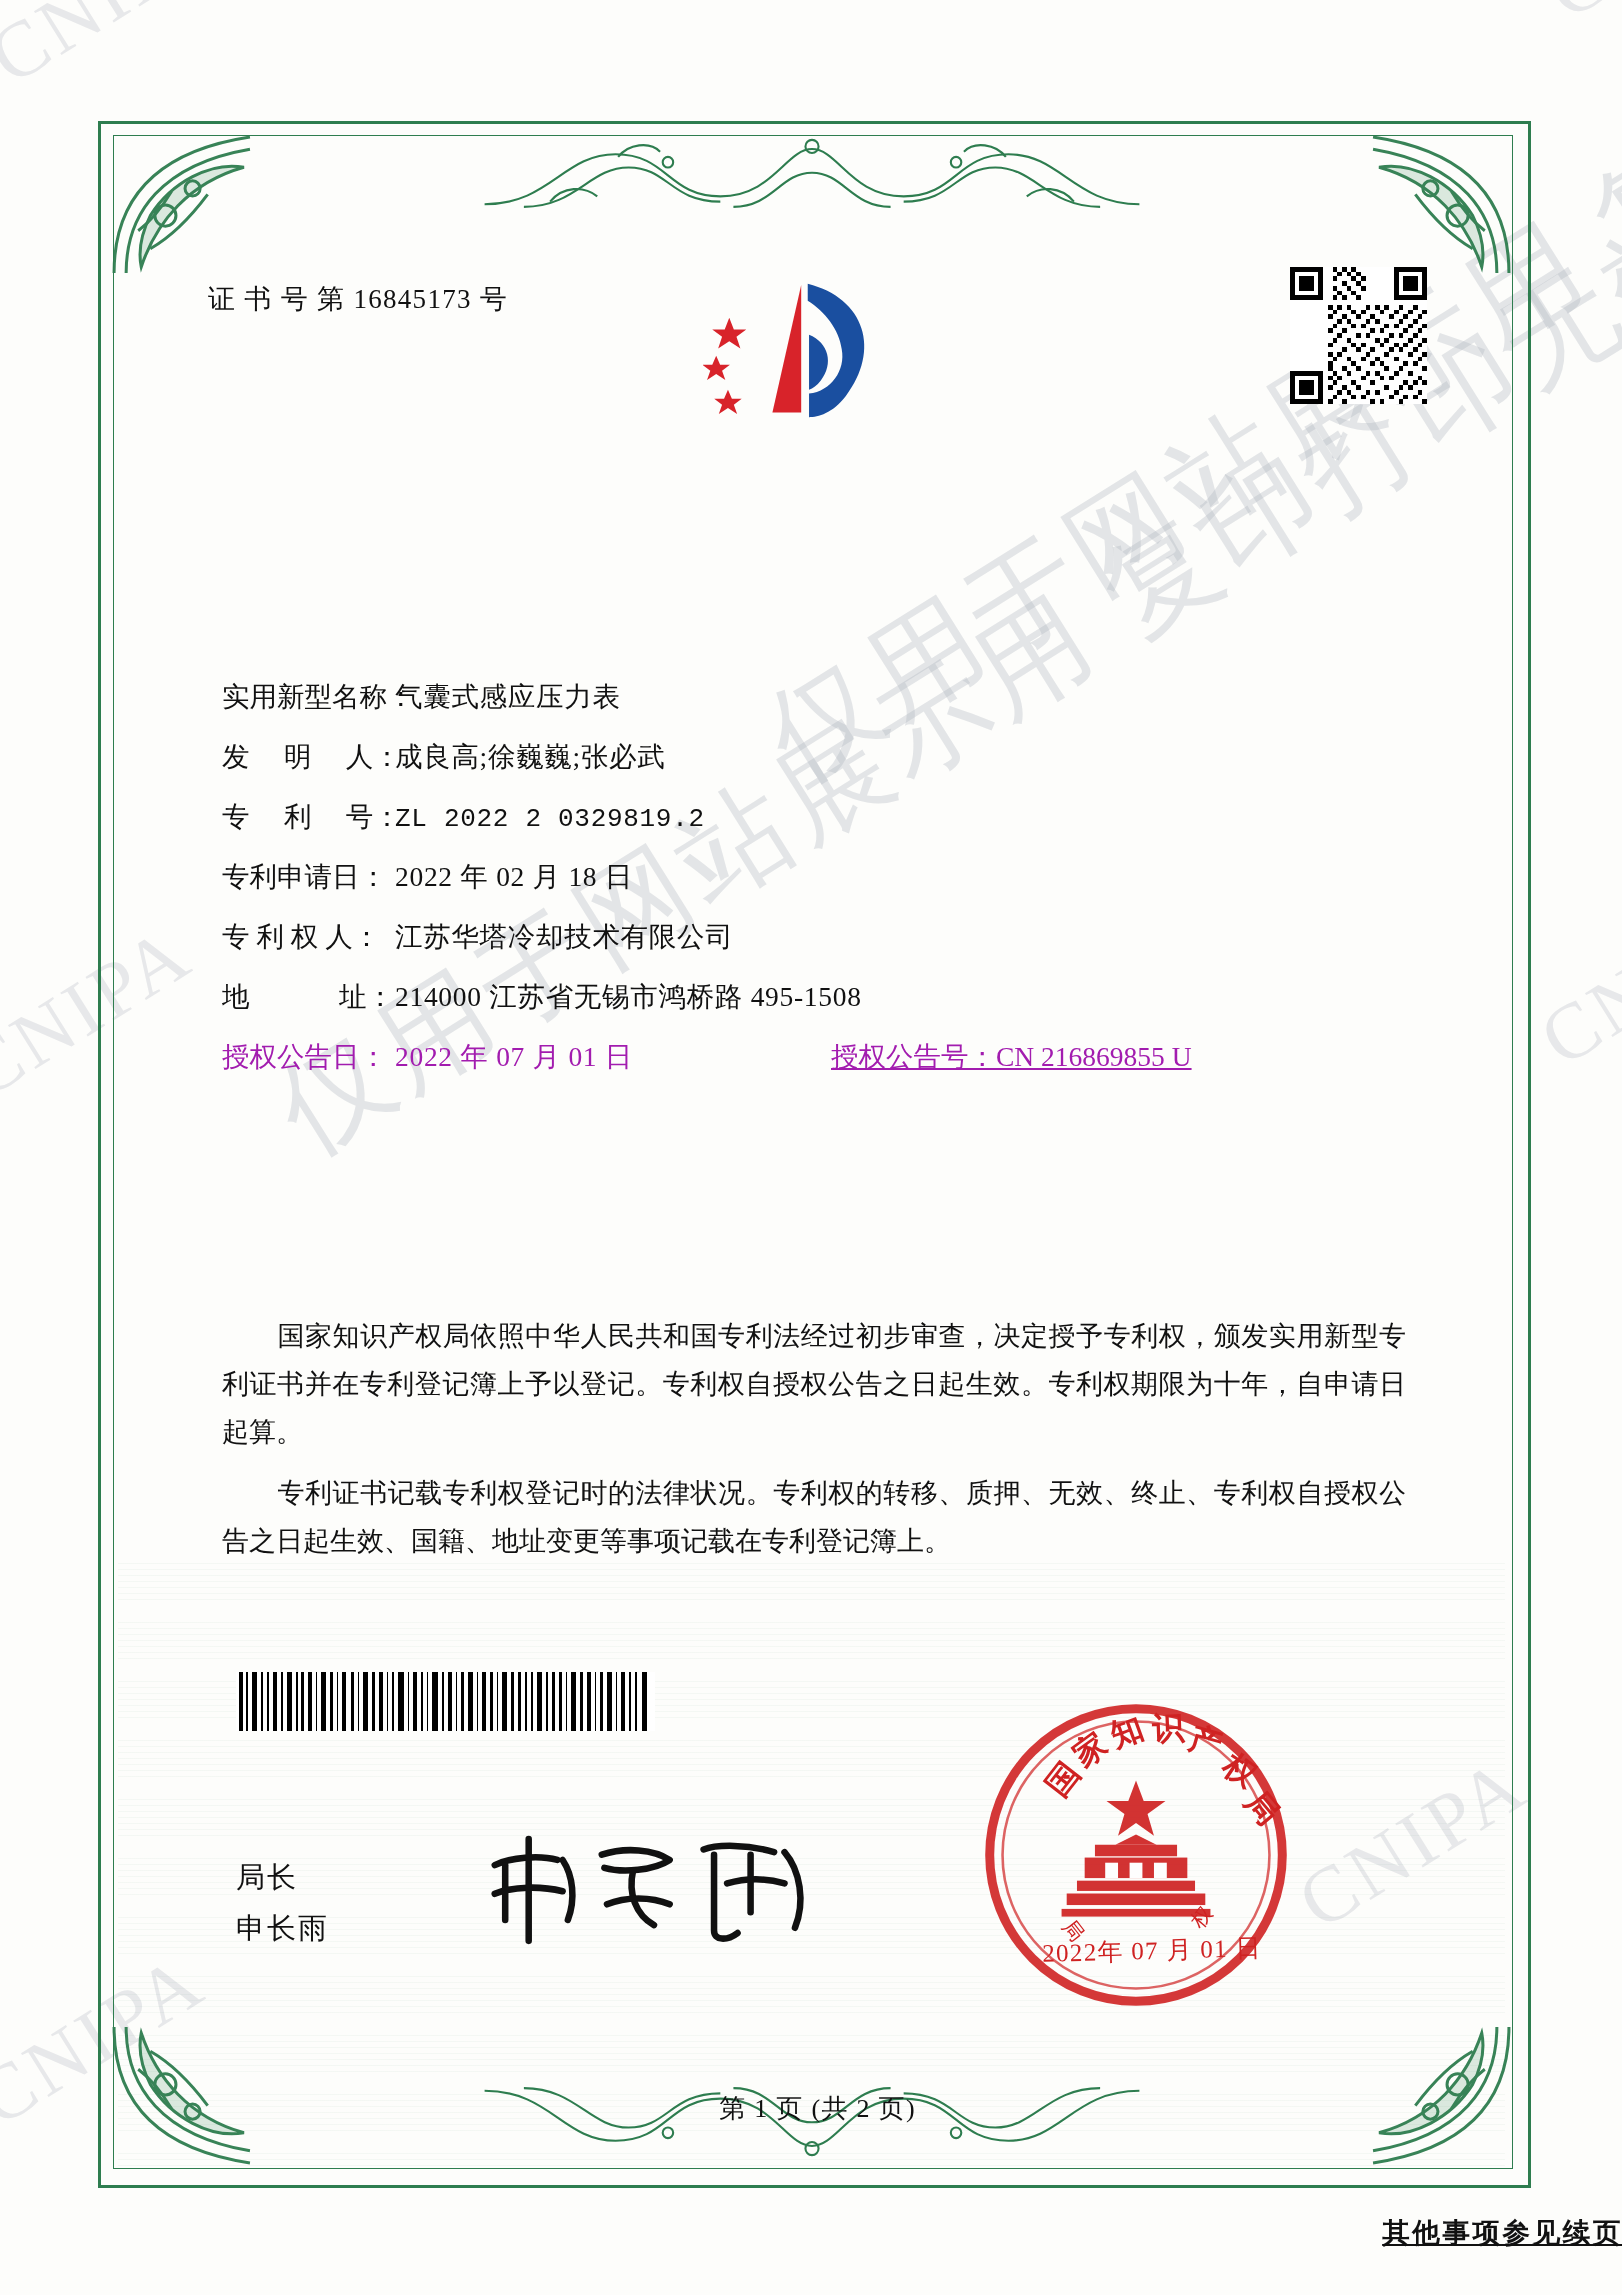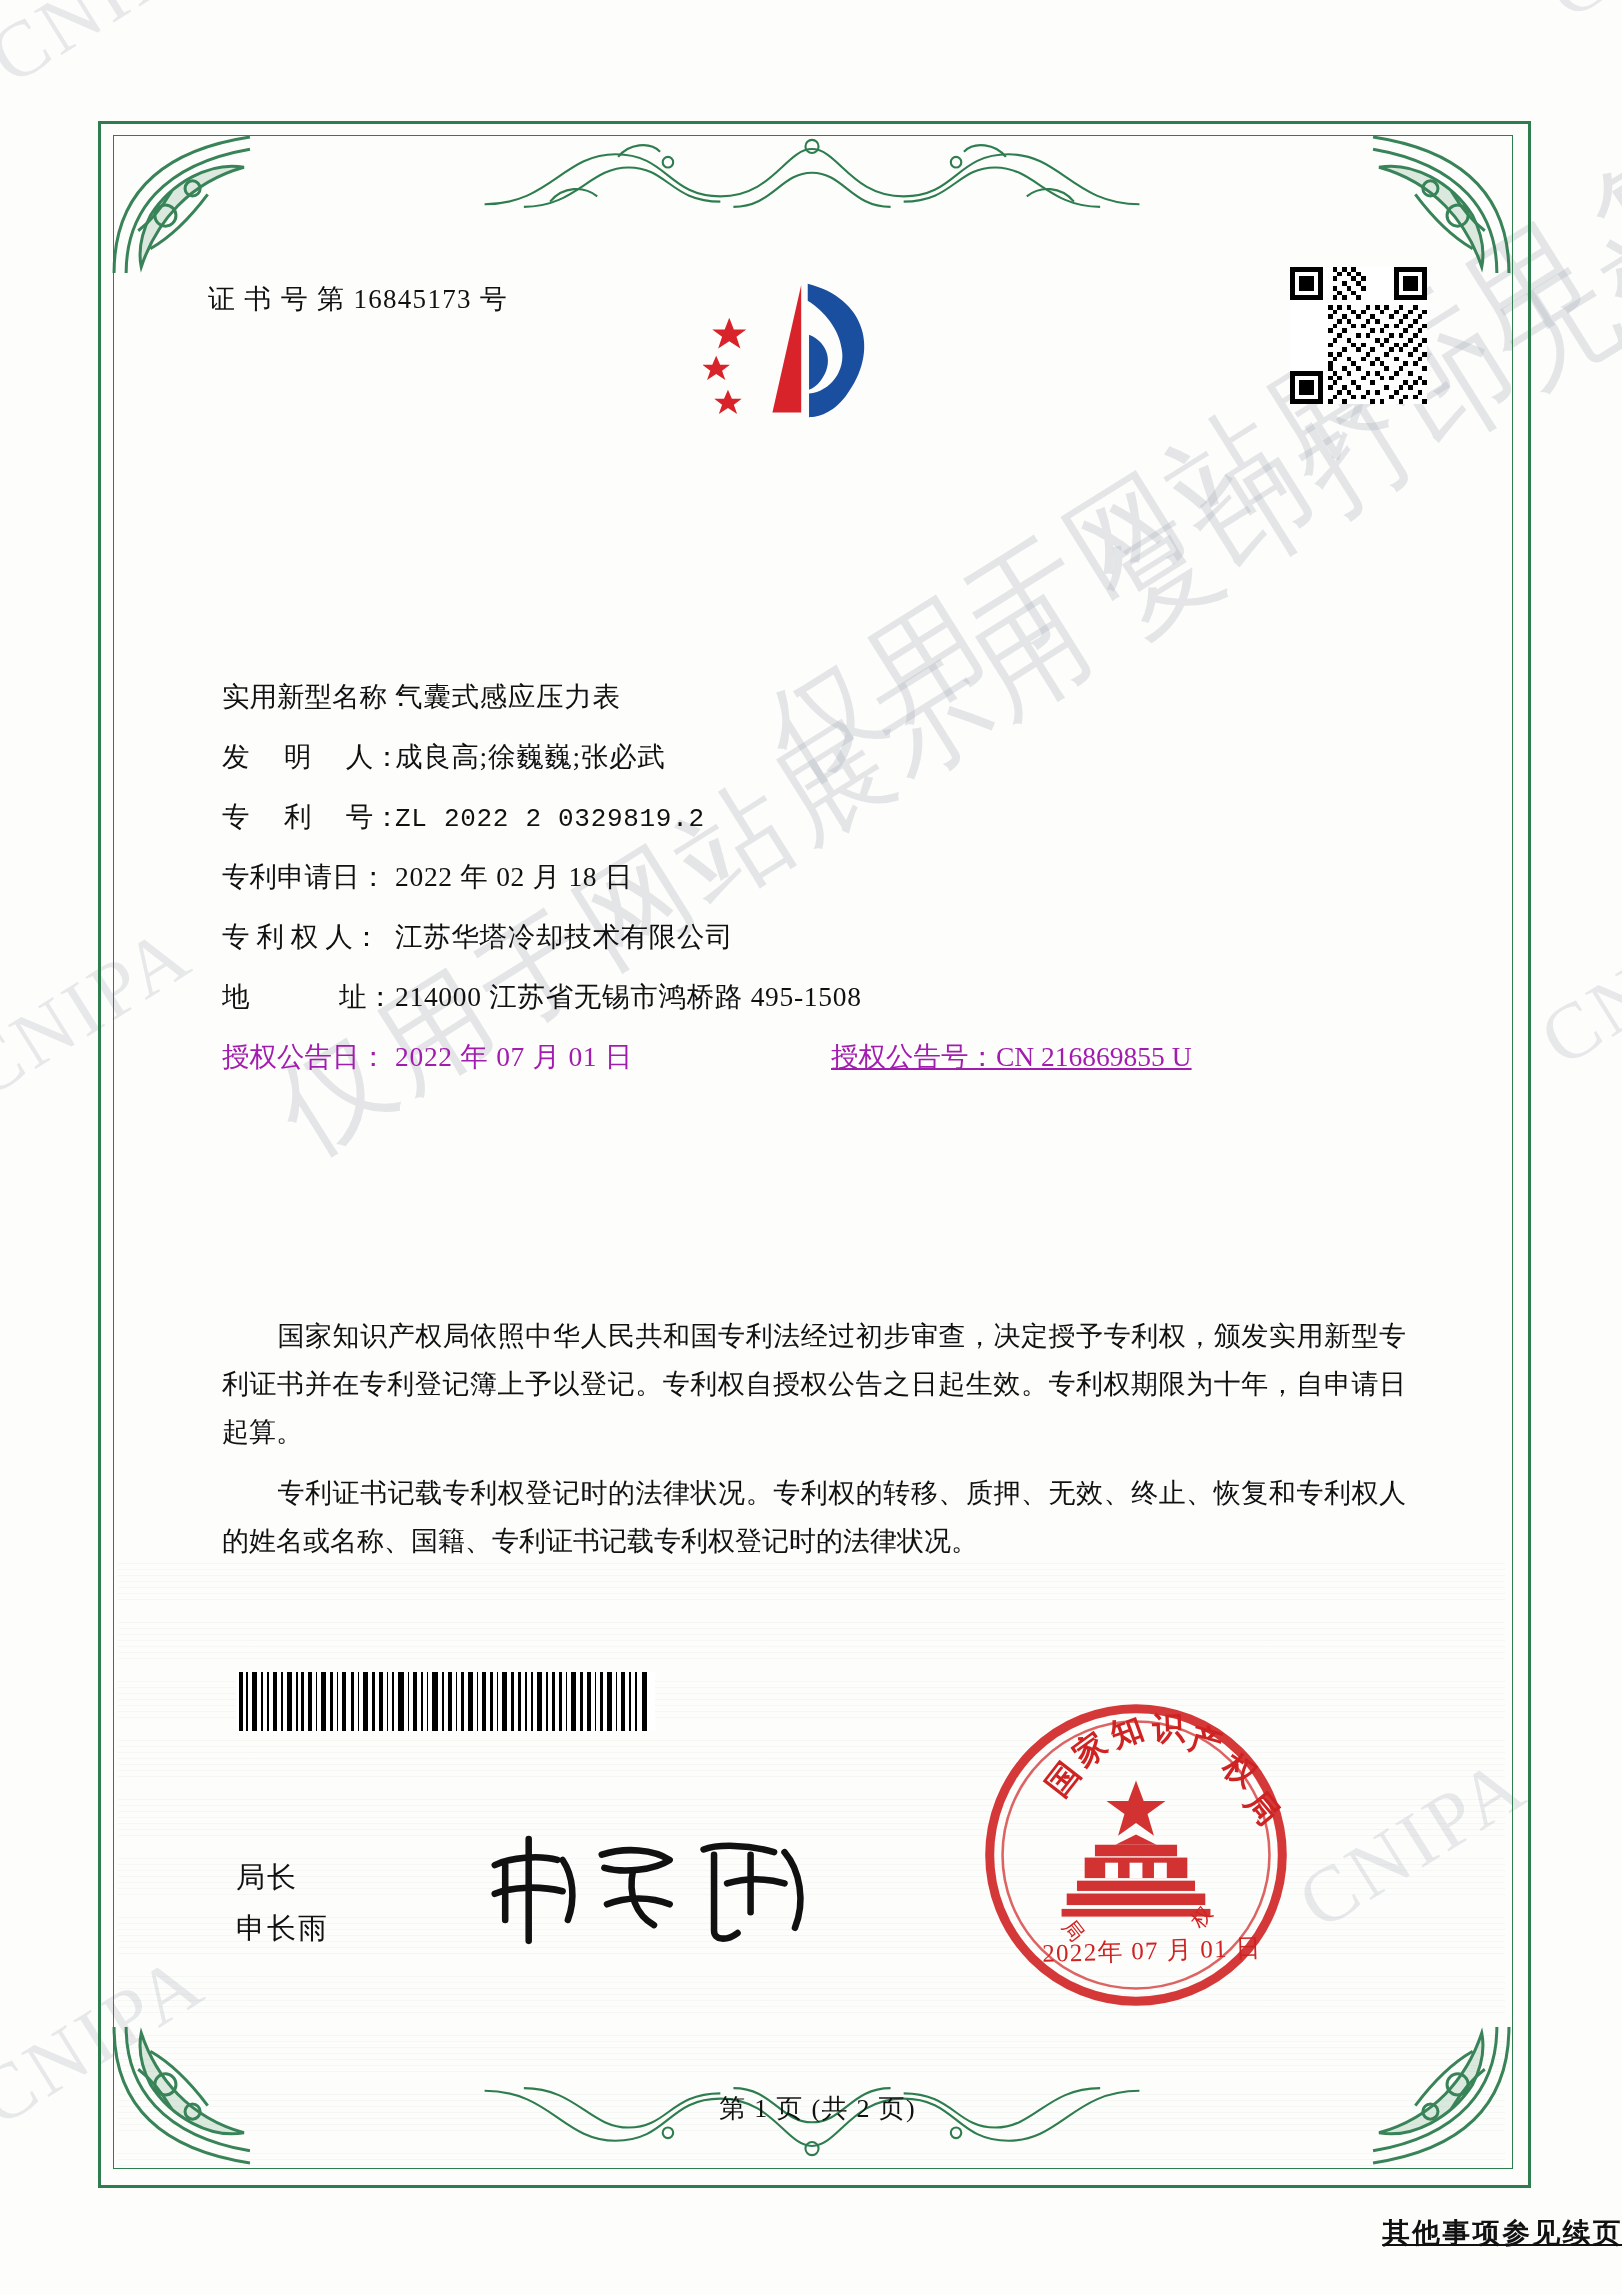--- a/index.html
+++ b/index.html
@@ -610,21 +610,21 @@
       </div>
       <div class="row-double">
         <span class="field-label">授权公告日：</span><span class="field-value">2022 年 07 月 01 日</span>
         <span class="col2">
           <span>授权公告号：</span><span>CN 216869855 U</span>
         </span>
       </div>
     </div>
 
     <div class="para p1"><span class="indent"></span><span>国家知识产权局依照中华人民共和国专利法经过初步审查，决定授予专利权，颁发实用新型专利证书并在专利登记簿上予以登记。专利权自授权公告之日起生效。专利权期限为十年，自申请日起算。</span></div>
-    <div class="para p2"><span class="indent"></span><span>专利证书记载专利权登记时的法律状况。专利权的转移、质押、无效、终止、恢复和专利权人的姓名或名称、国籍、专利证书记载专利权登记时的法律状况。</span></div>
+    <div class="para p2"><span class="indent"></span><span>专利证书记载专利权登记时的法律状况。专利权的转移、质押、无效、终止、专利权自授权公告之日起生效、国籍、地址变更等事项记载在专利登记簿上。</span></div>
 
     <div class="barcode">
       <svg viewBox="0 0 320 45" preserveAspectRatio="none" shape-rendering="crispEdges">
         <rect width="320" height="45" fill="#fff"></rect>
         <g fill="#000">
           <rect x="2" y="0" width="3" height="45"></rect>
             <rect x="8" y="0" width="1" height="45"></rect>
           <rect x="12" y="0" width="4" height="45"></rect>
             <rect x="19" y="0" width="2" height="45"></rect>
           <rect x="24" y="0" width="1" height="45"></rect>

